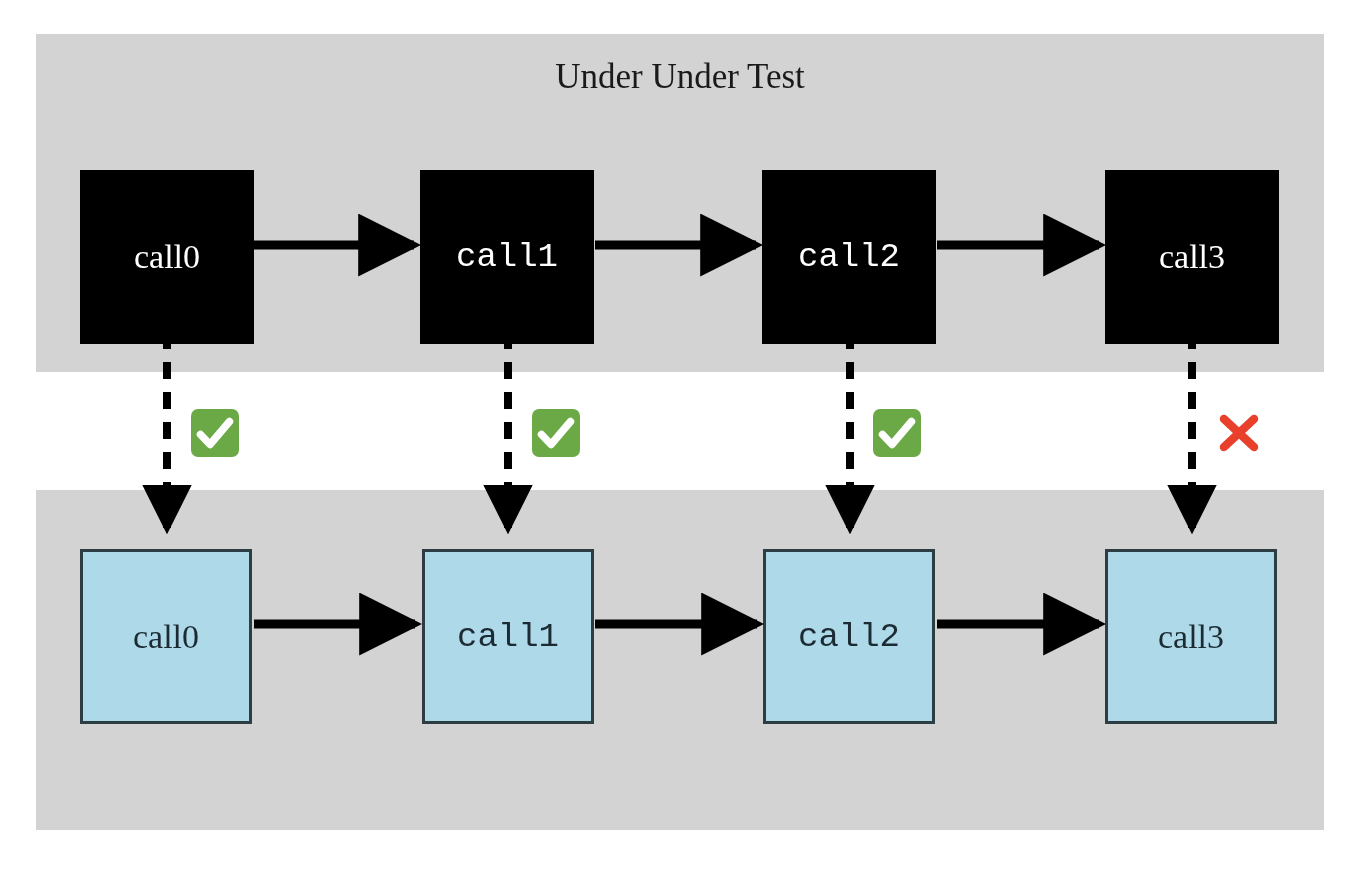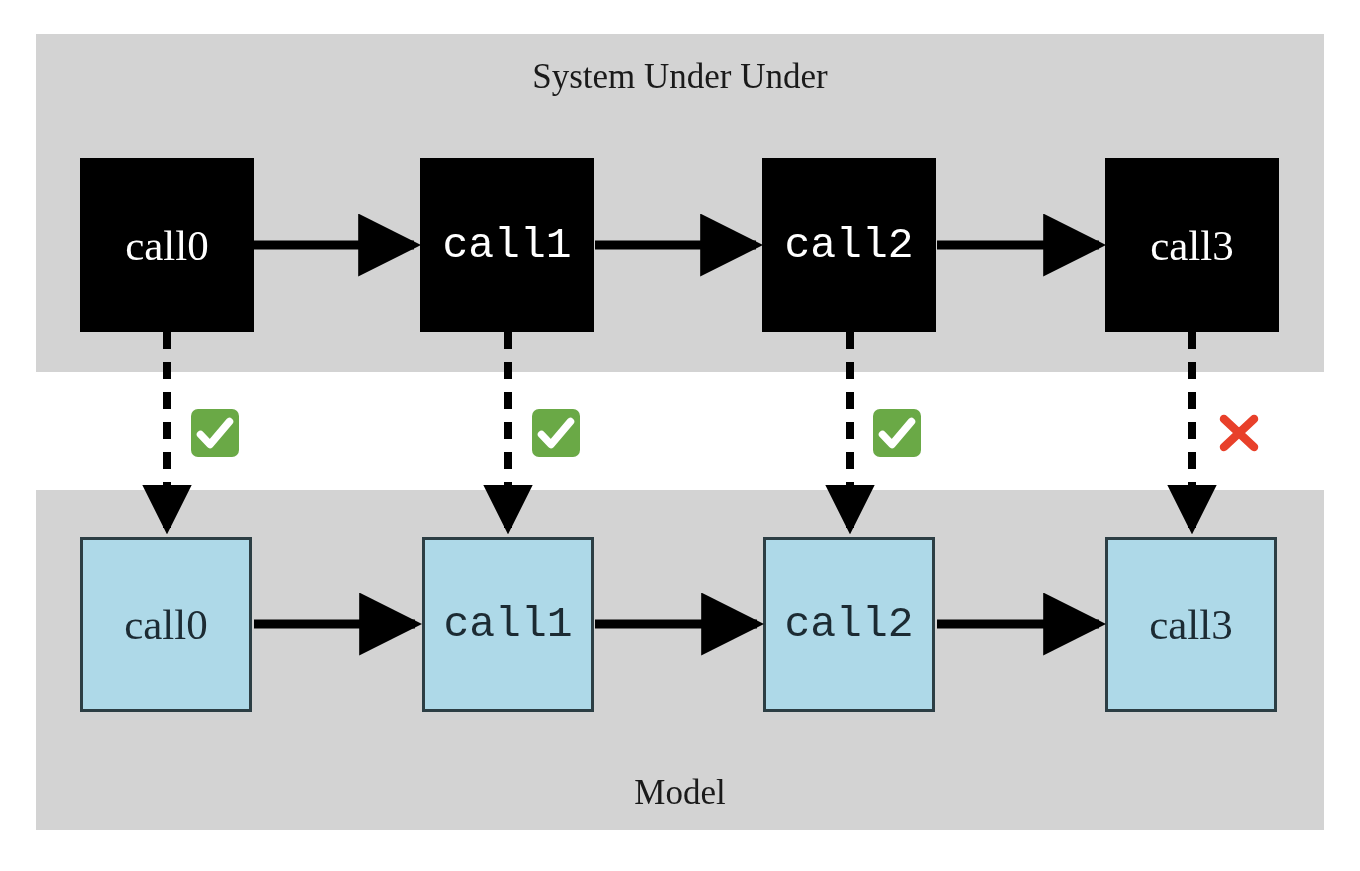--- a/index.html
+++ b/index.html
@@ -48,22 +48,23 @@
   #label-sut { top: 57px; }
   #label-model { top: 773px; }
 
   
   .node {
     position: absolute;
     display: flex;
     align-items: center;
     justify-content: center;
     box-sizing: border-box;
-    font-size: 43px;
+    font-size: 34px;
     font-family: "Liberation Serif", "DejaVu Serif", serif;
+    margin-top: 12px;
   }
   .node-sut {
     top: 158px;
     height: 174px;
     width: 174px;
     background: #000000;
     color: #ffffff;
     border: 1px solid #000000;
   }
   .node-model {
@@ -108,22 +109,21 @@
 </style>
 </head>
 <body>
 
 <div id="canvas">
 
   <div class="panel" id="panel-sut"></div>
 
   <div class="panel" id="panel-model"></div>
 
-  <div class="panel-label" id="label-sut">System Under Under</div>
-  <div class="panel-label" id="label-model">Model</div>
+  <div class="panel-label" id="label-sut">Under Under Test</div>
 
   <div class="node node-sut col0">
     <span>call0</span>
   </div>
   <div class="node node-sut col1">
     <span>call1</span>
   </div>
   <div class="node node-sut col2">
     <span>call2</span>
   </div>

